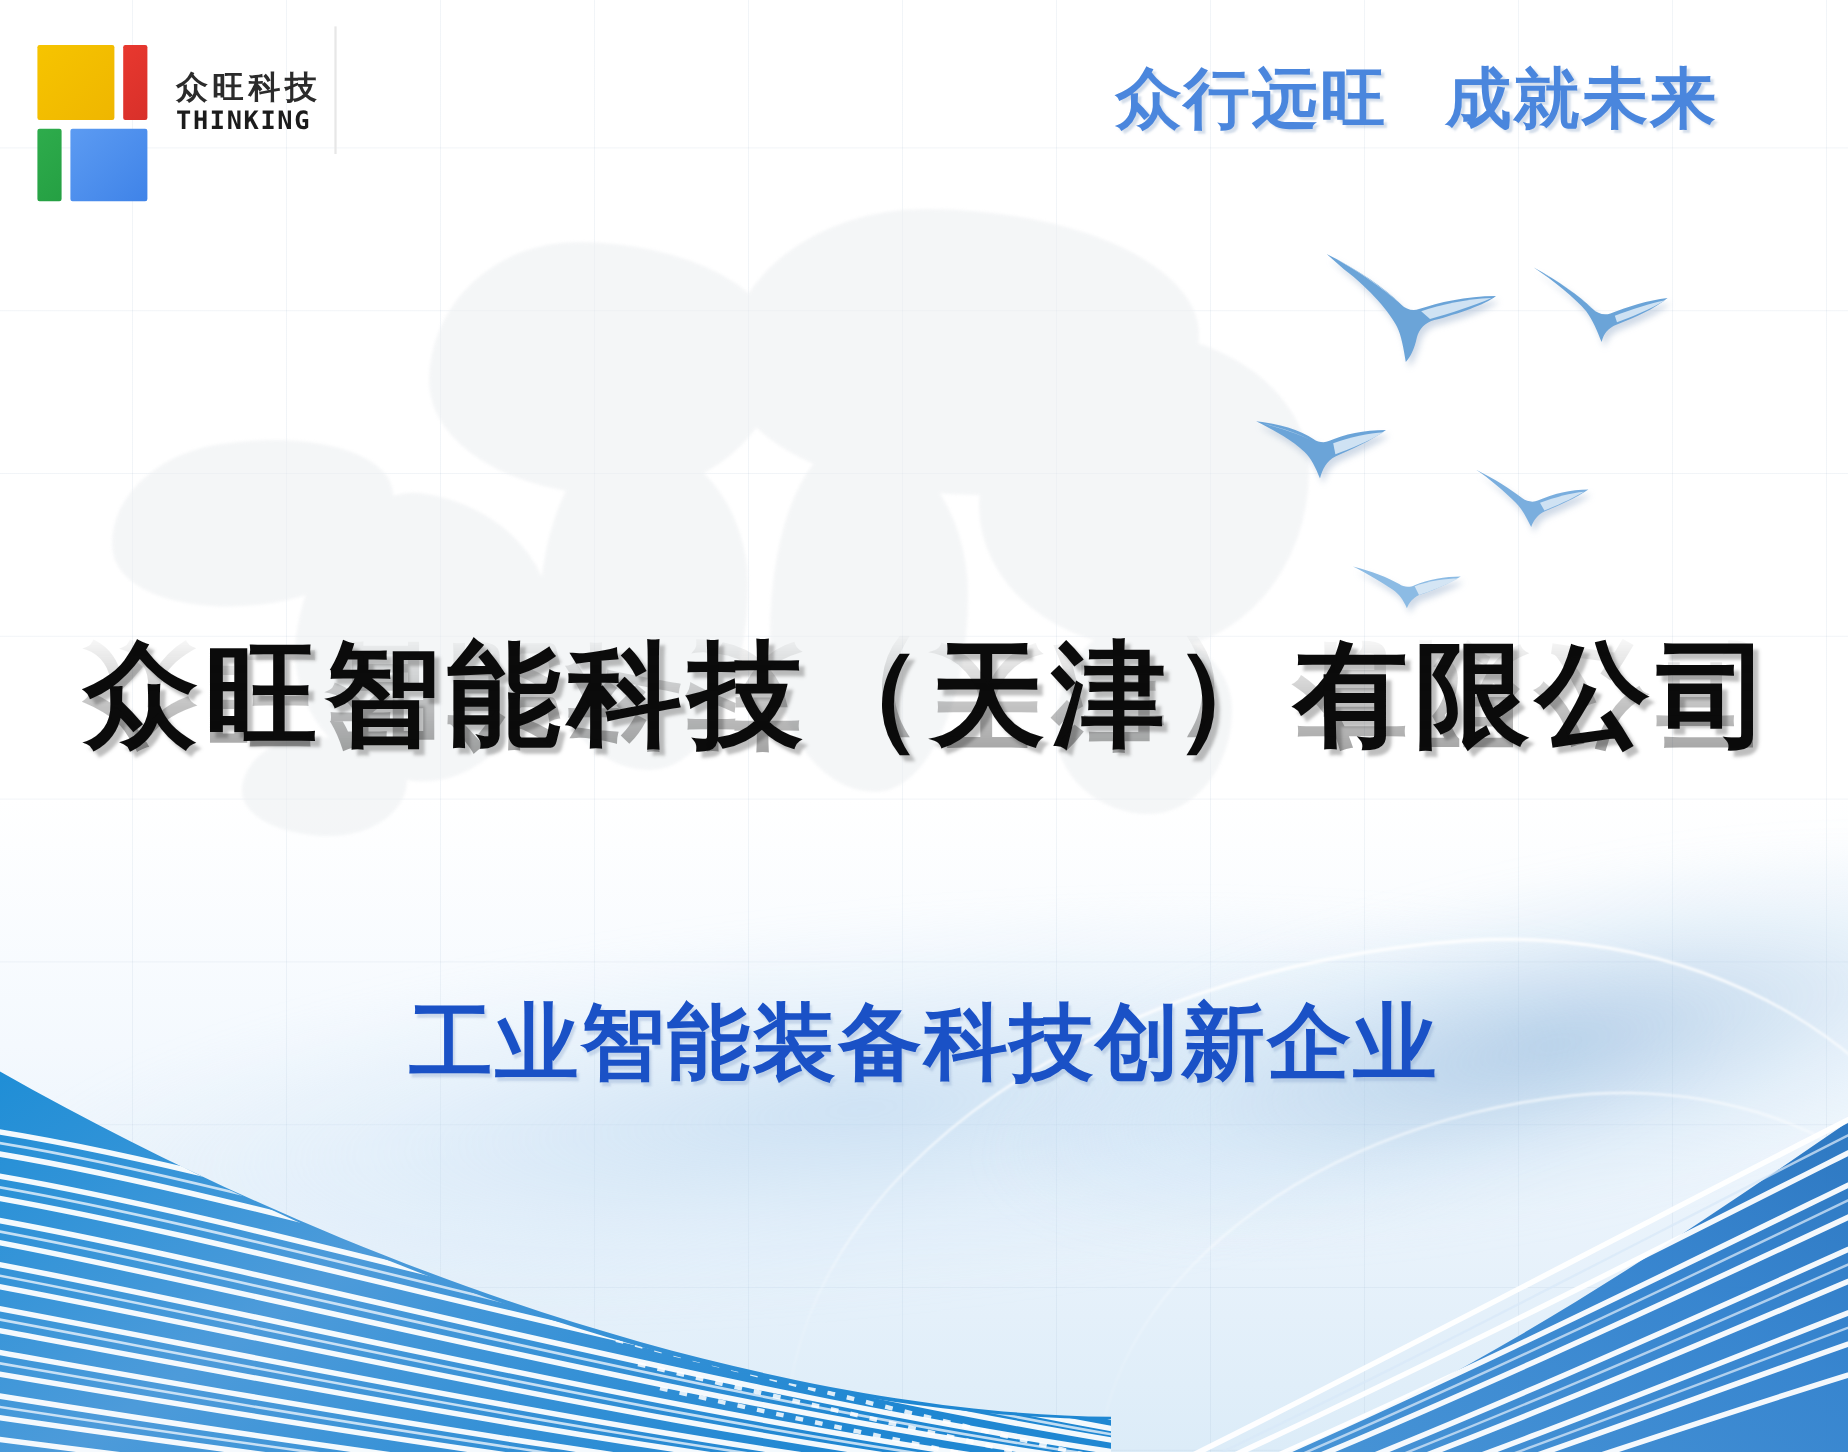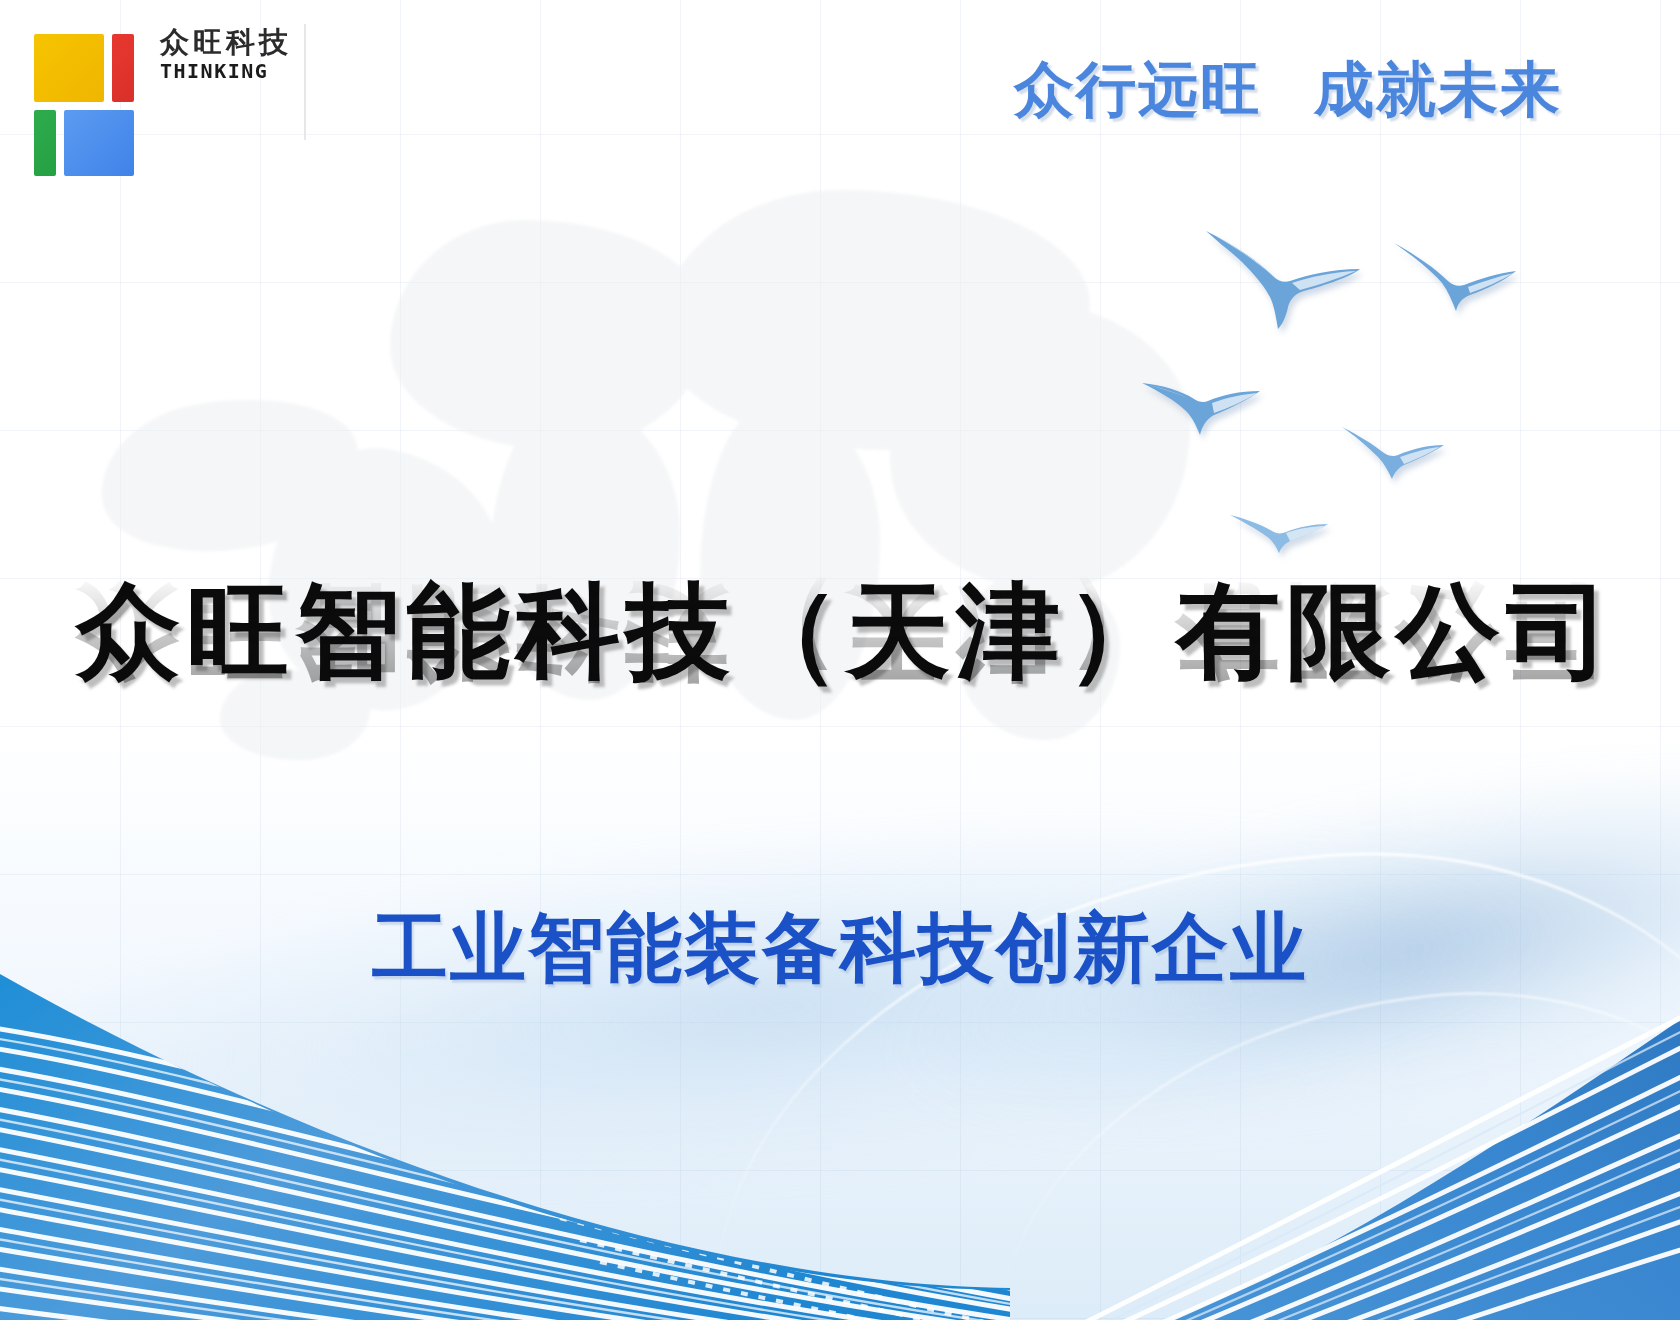--- a/index.html
+++ b/index.html
@@ -83,37 +83,37 @@
     overflow:hidden;
   }
   .swoosh-right{
     position:absolute;right:0;bottom:0;width:760px;height:330px;
     overflow:hidden;
   }
 
   
   .logo{
     position:absolute;left:30px;top:28px;width:300px;height:132px;
-    display:flex;
+    display:flex;align-items:center;
   }
   .logo-mark{position:relative;width:108px;height:118px;flex:0 0 auto;}
   .lm{position:absolute;border-radius:2px;}
   .lm-yellow{left:4px;top:6px;width:70px;height:68px;background:linear-gradient(135deg,#f6c400,#efb600);}
   .lm-red   {left:82px;top:6px;width:22px;height:68px;background:linear-gradient(135deg,#e8382f,#d8302a);}
   .lm-green {left:4px;top:82px;width:22px;height:66px;background:linear-gradient(135deg,#2eac4c,#25a043);}
   .lm-blue  {left:34px;top:82px;width:70px;height:66px;background:linear-gradient(135deg,#5c9bf2,#3f83e8);}
   .logo-text{margin-left:22px;display:flex;flex-direction:column;gap:4px;}
   .logo-cn{
     font-family:"Liberation Sans","DejaVu Sans",sans-serif;
     font-size:29px;font-weight:700;color:#2b2b2b;letter-spacing:4px;
     line-height:1;
   }
   .logo-en{
     font-family:"DejaVu Sans Mono","Liberation Mono",monospace;
-    font-size:20px;font-weight:700;color:#1b1b1b;letter-spacing:1.5px;
+    font-size:23px;font-weight:700;color:#1b1b1b;letter-spacing:1.5px;
     line-height:1;
   }
   .logo-divider{
     position:absolute;left:304px;top:24px;width:2px;height:116px;background:#e7e7e7;
   }
 
   
   .slogan{
     position:absolute;right:118px;top:50px;
     font-size:60px;font-weight:700;color:#4a86dd;

